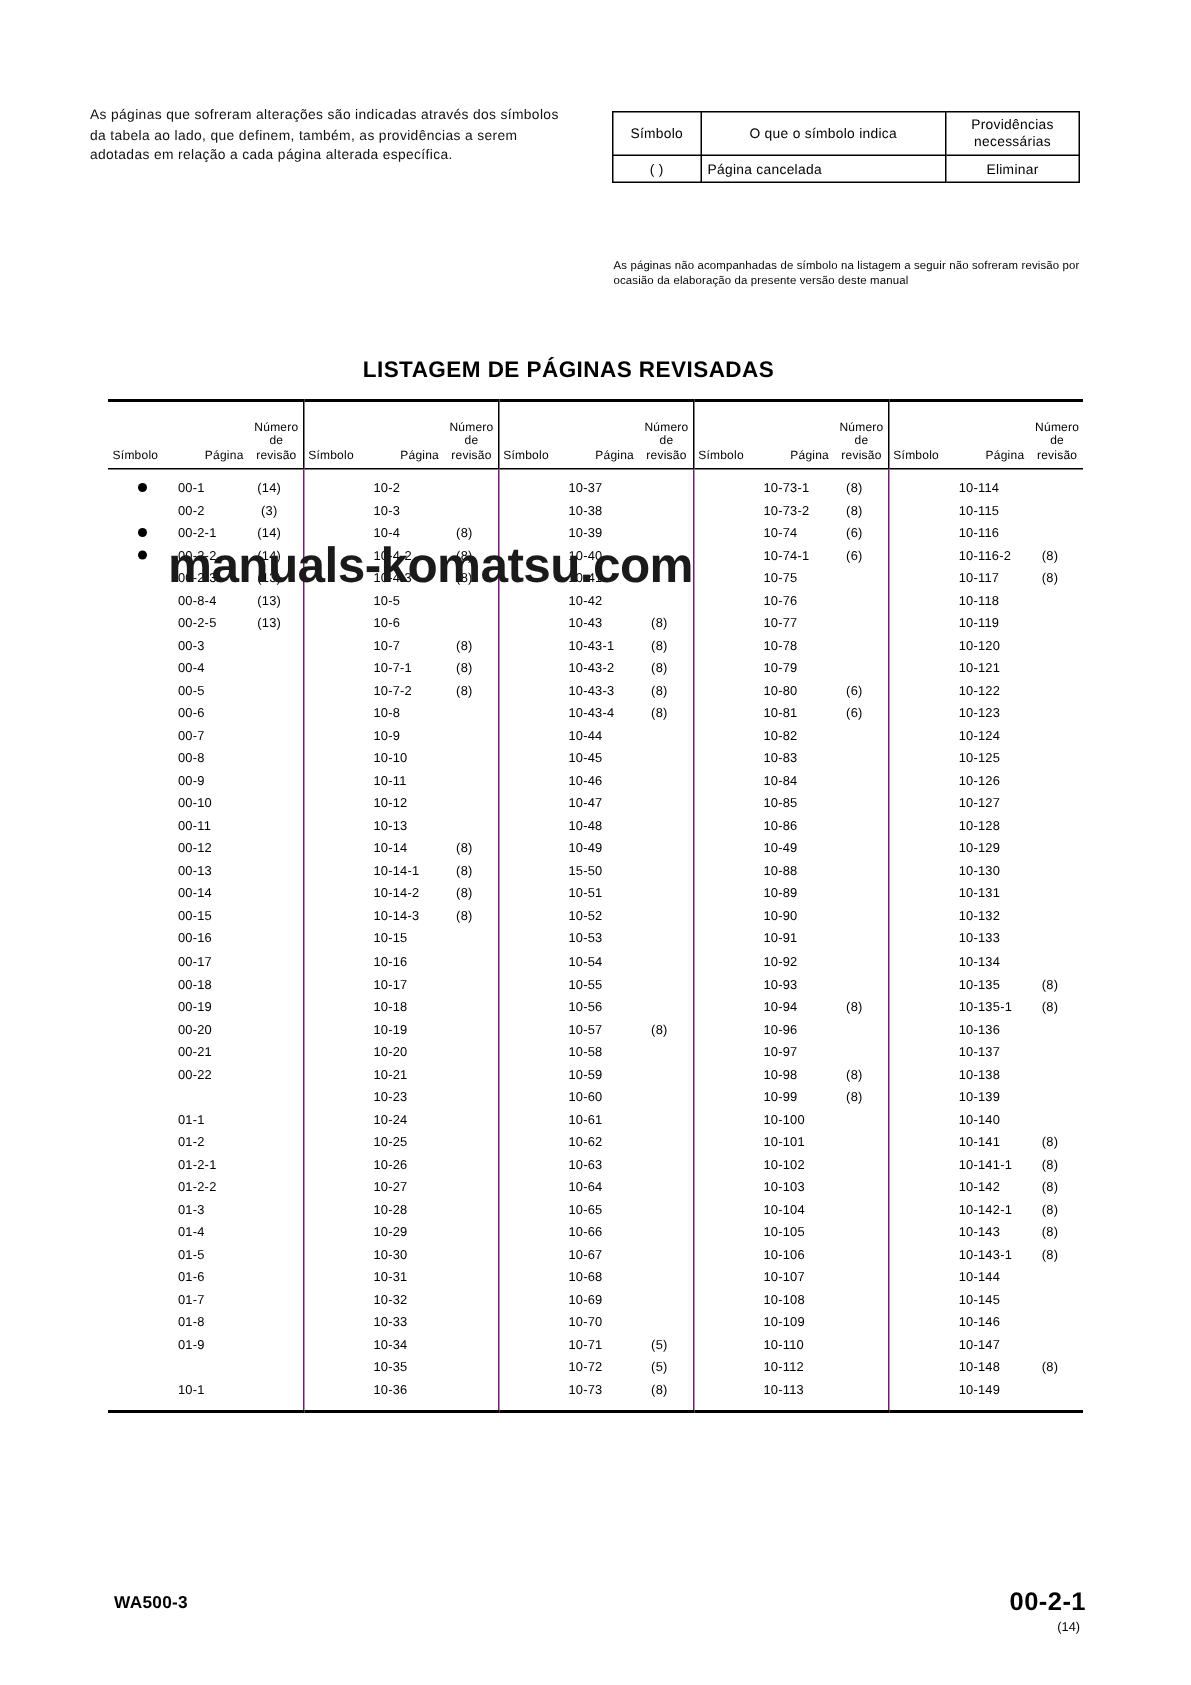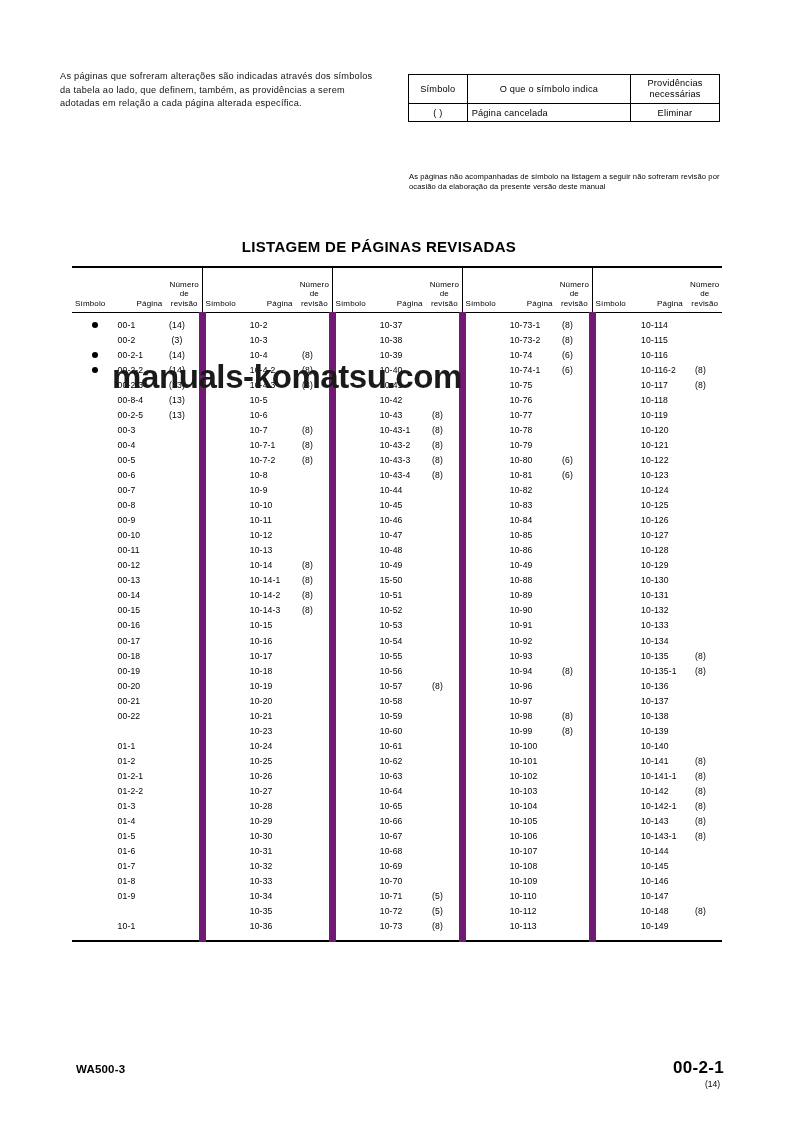--- a/index.html
+++ b/index.html
@@ -120,21 +120,21 @@
     font-size: 8px;
     letter-spacing: 0.15px;
     padding-bottom: 4px;
     box-sizing: border-box;
   }
   .hdr-sym  { width: 36%; text-align: center; }
   .hdr-pag  { width: 30%; text-align: left; margin-left: 28px; }
   .hdr-rev  { width: 34%; text-align: center; line-height: 9.5px; }
 
   #revision-table .body-row td {
-    border-left: 7px solid #701a75;
+    border-left: 1px solid #701a75;
     padding: 0;
     vertical-align: top;
   }
   #revision-table .body-row td:first-child { border-left: none; }
   #revision-table .foot-row td {
     border-top: 2.2px solid #000;
     height: 0;
     padding: 0;
     border-left: 1px solid #000;
   }

